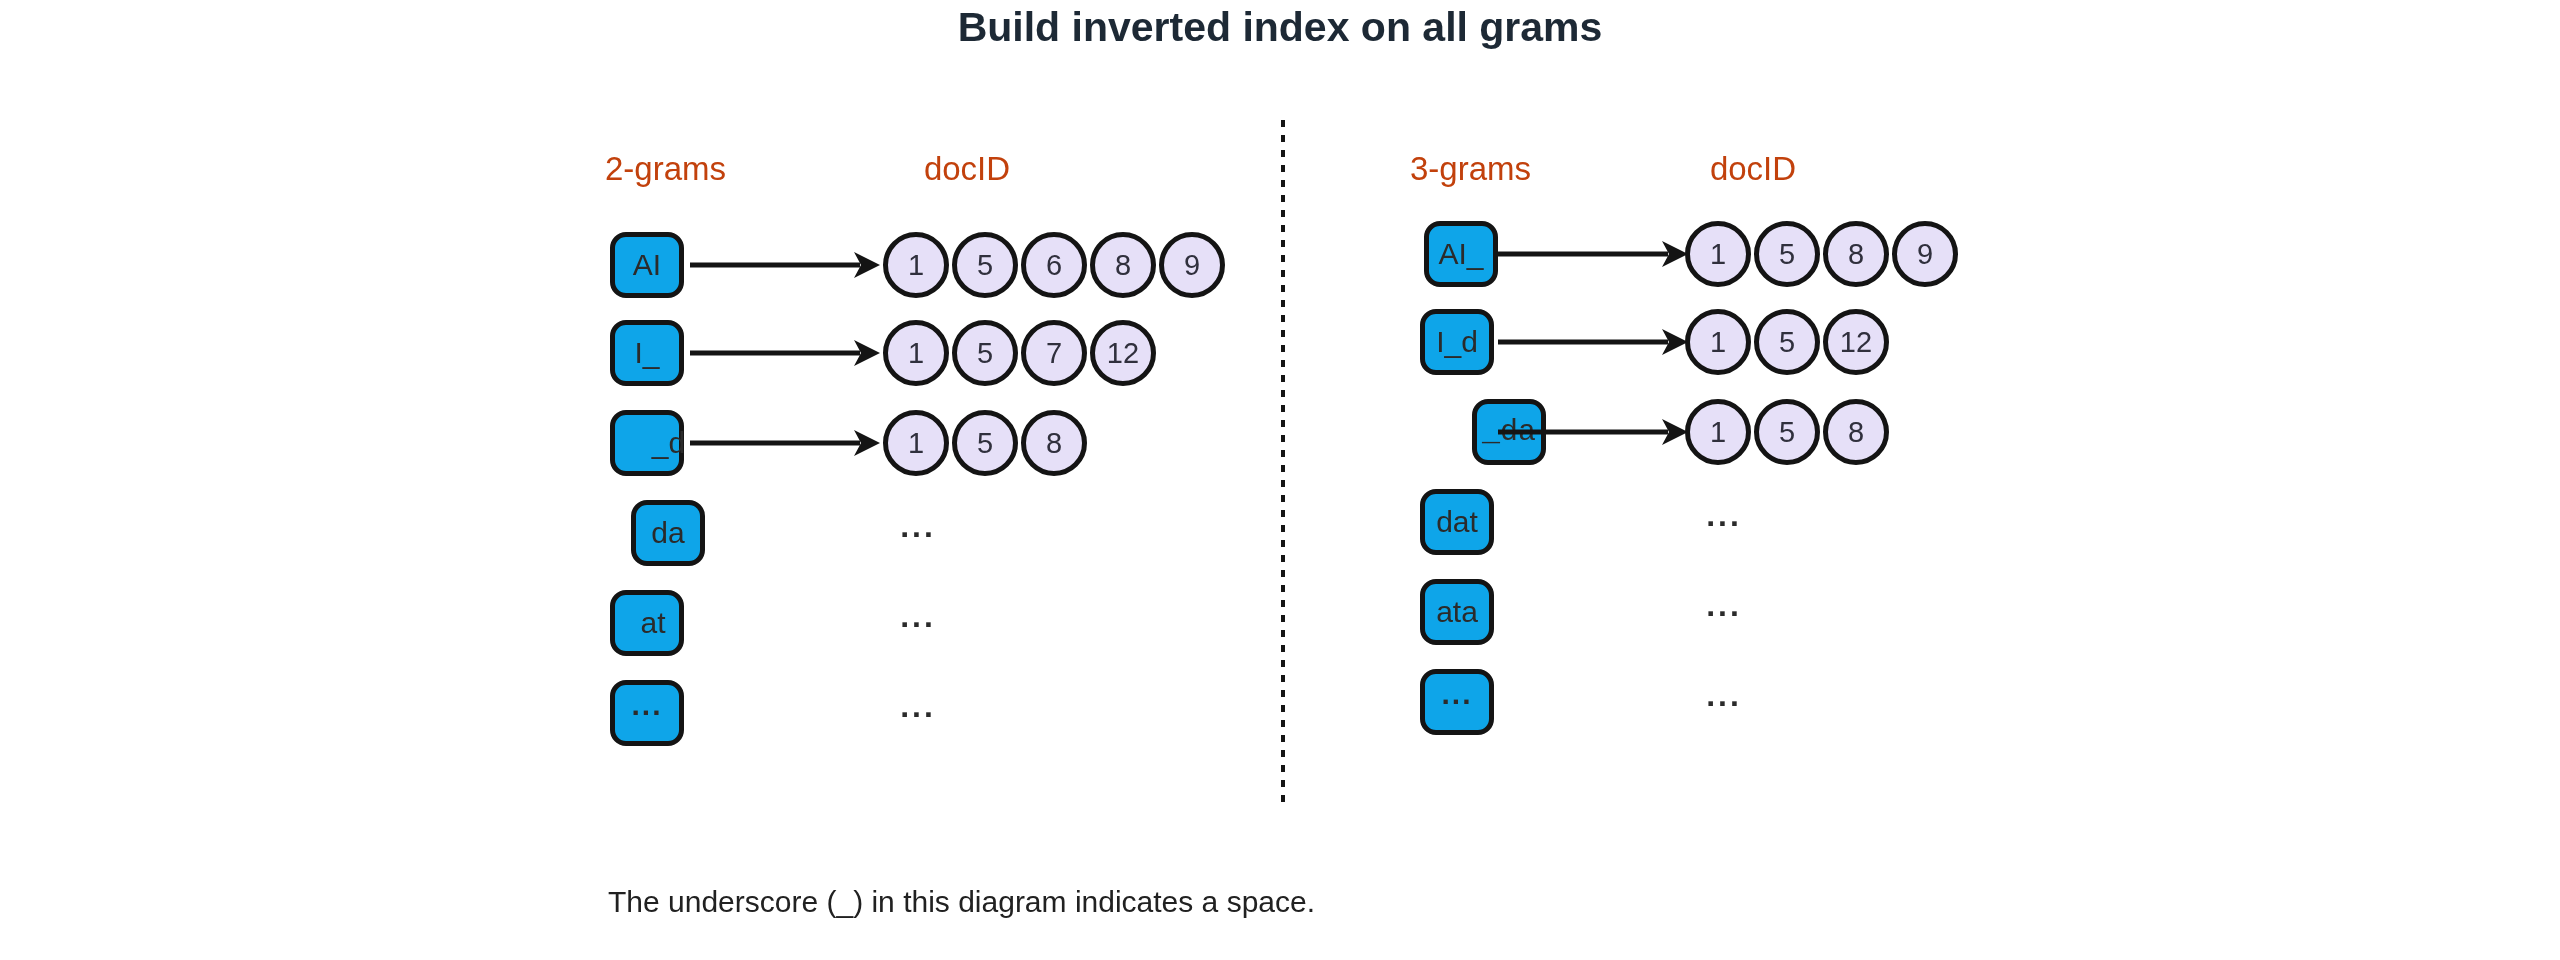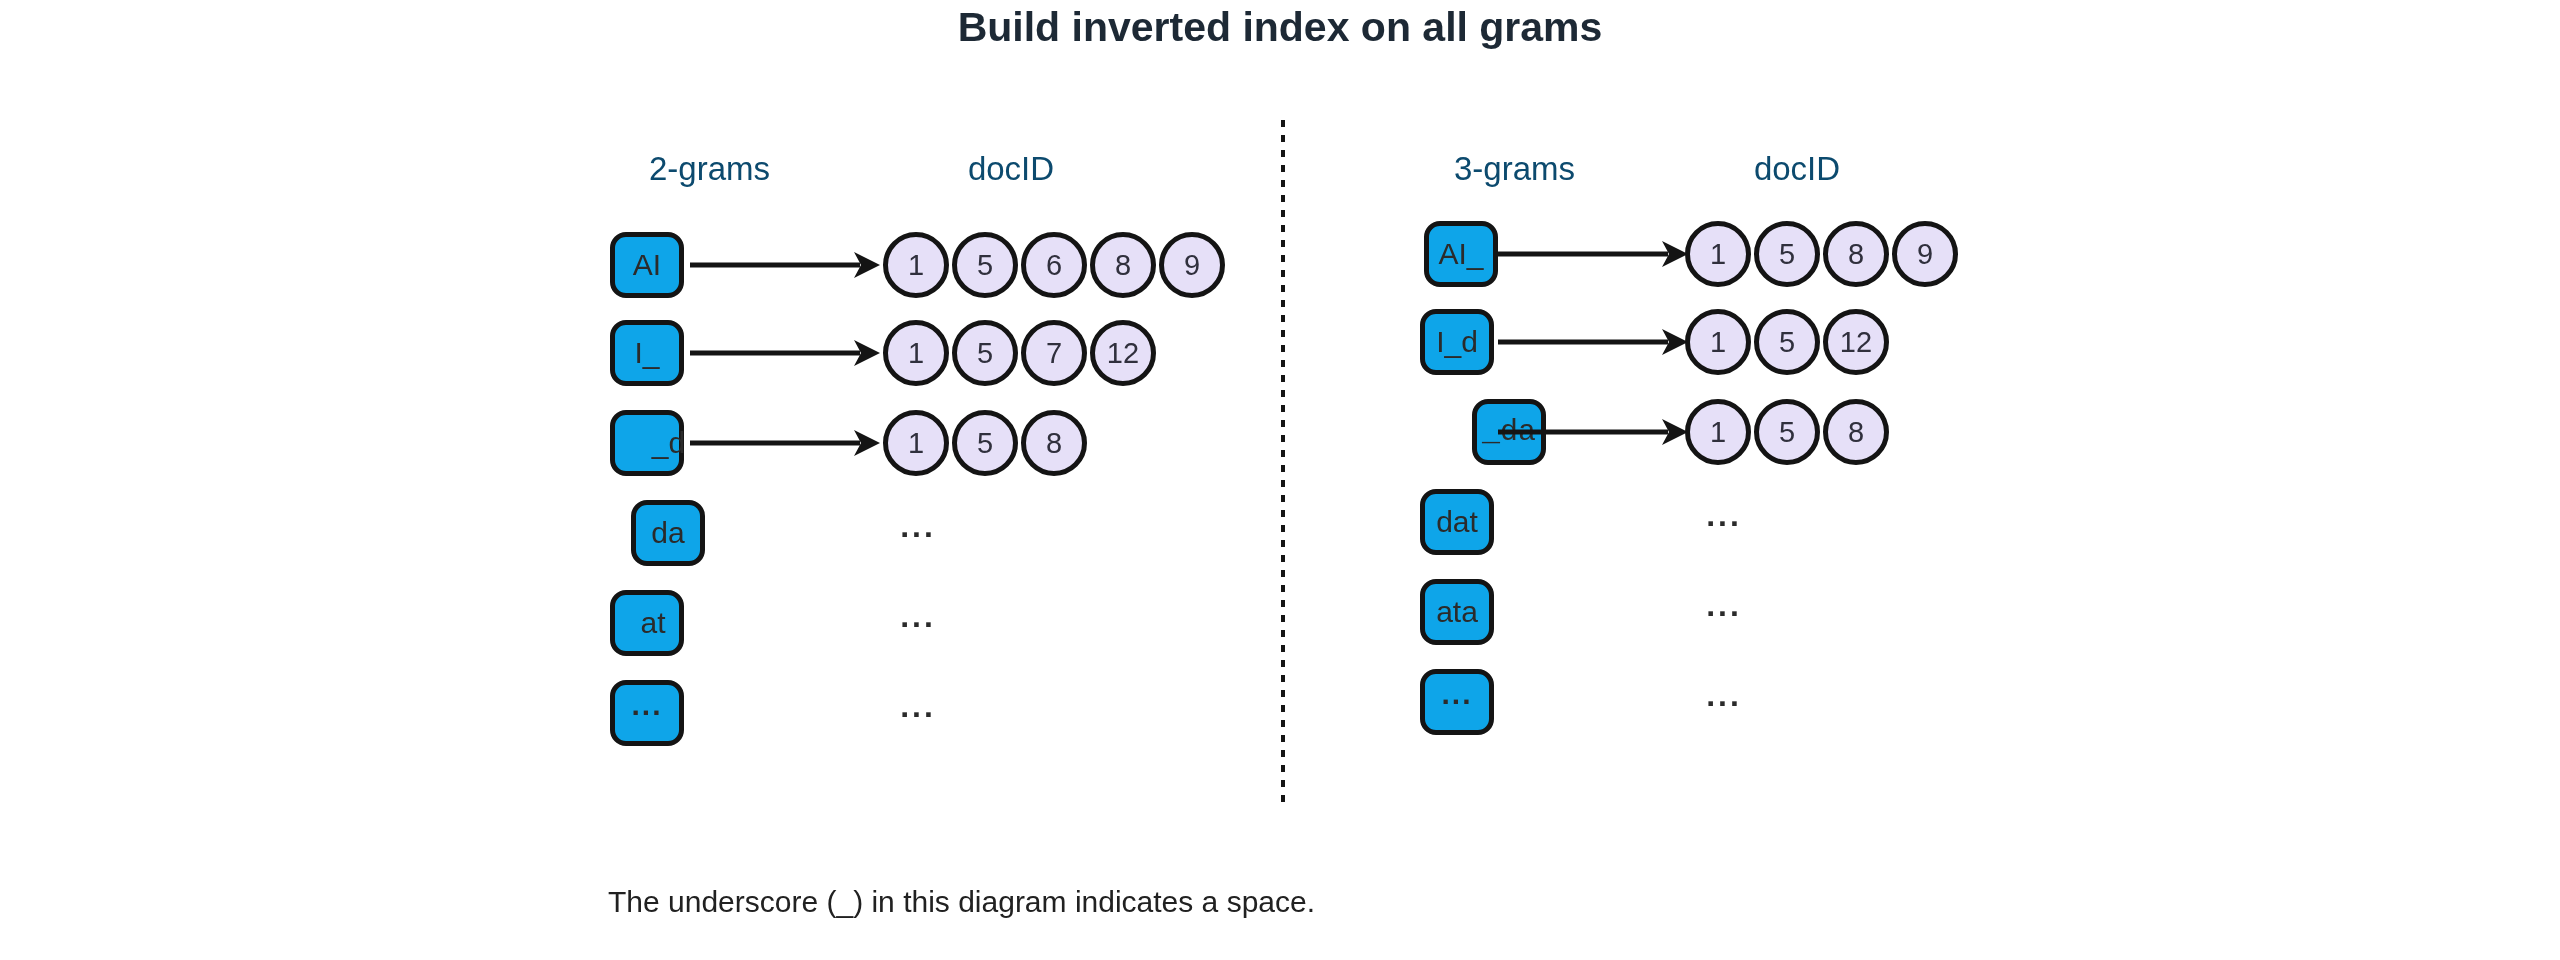--- a/index.html
+++ b/index.html
@@ -5,21 +5,21 @@
   html,body { margin:0; padding:0; background:#ffffff; }
   .canvas {
     position:relative; width:2348px; height:960px; background:#ffffff;
     font-family:"Liberation Sans", sans-serif; overflow:hidden;
   }
   .title {
     position:absolute; left:0; top:4px; width:2560px; text-align:center;
     font-size:41px; font-weight:700; color:#1d2935; margin:0; letter-spacing:0;
   }
   .hdr {
-    position:absolute; font-size:33px; color:#0c4a6e; white-space:nowrap;margin-left:44px;
+    position:absolute; font-size:33px; color:#c2410c; white-space:nowrap;
   }
   .hdr.centered { text-align:center; width:200px; }
   .divider {
     position:absolute; left:1281px; top:120px; width:4px; height:685px;
     background:repeating-linear-gradient(to bottom, #141414 0 7px, transparent 7px 15px);
   }
   .gram-box {
     position:absolute; width:74px; height:66px; box-sizing:border-box;
     background:#0ea5e9; border:5px solid #141414; border-radius:16px;
     display:flex; align-items:center; justify-content:center;

